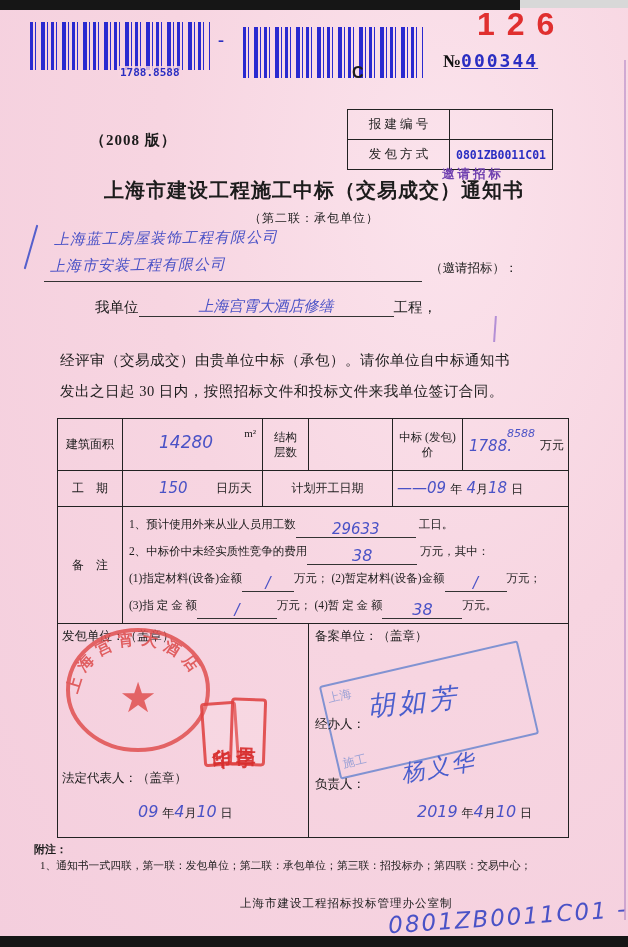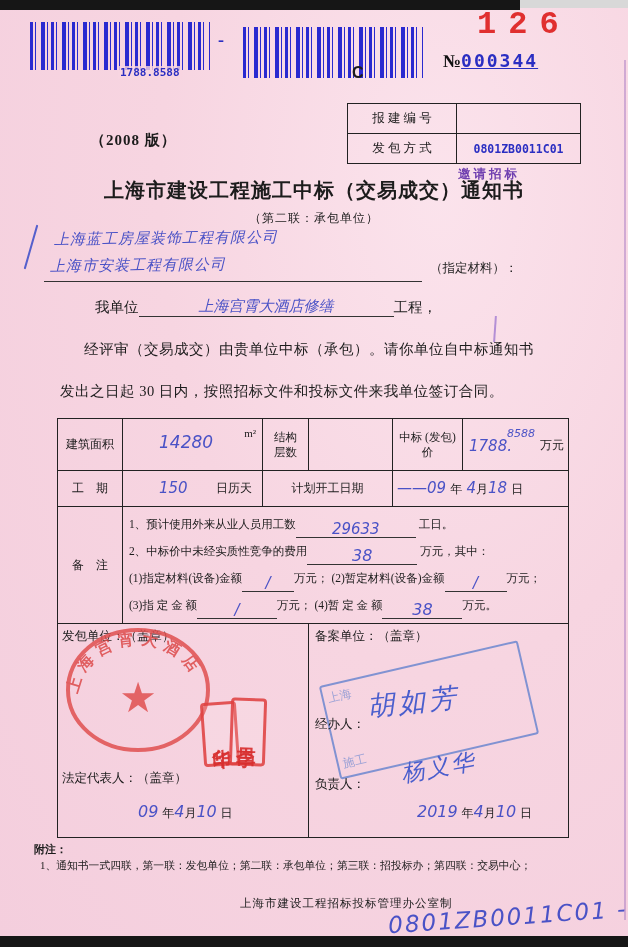--- a/index.html
+++ b/index.html
@@ -9,21 +9,21 @@
   .abs{position:absolute;}
   .sans{font-family:"Liberation Sans",sans-serif;}
   .hw{font-family:"DejaVu Sans",sans-serif;font-style:italic;color:#4a52c6;}
   .blueprint{color:#2a2ec2;}
   .band{background:#161616;}
   .barcode{background:repeating-linear-gradient(90deg,
      #2a2ad0 0px,#2a2ad0 3px,rgba(0,0,0,0) 3px,rgba(0,0,0,0) 5px,
      #2a2ad0 5px,#2a2ad0 6px,rgba(0,0,0,0) 6px,rgba(0,0,0,0) 11px,
      #2a2ad0 11px,#2a2ad0 15px,rgba(0,0,0,0) 15px,rgba(0,0,0,0) 17px,
      #2a2ad0 17px,#2a2ad0 18px,rgba(0,0,0,0) 18px,rgba(0,0,0,0) 21px);}
-  .copy-num{font-family:Liberation Mono, monospace;font-weight:700;font-size:32px;
+  .copy-num{font-family:Liberation Sans, sans-serif;font-weight:700;font-size:32px;
             color:#e02f2f;letter-spacing:12px;}
   .hdr-table{border-collapse:collapse;}
   .hdr-table td{border:1.5px solid #222;height:29px;font-size:12.5px;padding:0 6px;}
   .main-table{border-collapse:collapse;table-layout:fixed;}
   .main-table td{border:1.6px solid #222;font-size:12px;padding:2px 4px;vertical-align:middle;
                  overflow:visible;}
   .cell-center{text-align:center;}
   .ul-span{display:inline-block;border-bottom:1.2px solid #333;text-align:center;
            line-height:14px;vertical-align:bottom;}
   .remark-line{line-height:27px;white-space:nowrap;}
@@ -50,50 +50,50 @@
   <div class="abs blueprint" style="left:118px;top:66px;font-size:11px;font-weight:700;font-family:'DejaVu Sans Mono',monospace;background:rgba(247,213,225,.8);padding:0 2px;">1788.8588</div>
   <div class="abs blueprint" style="left:218px;top:30px;font-size:18px;font-weight:700;">-</div>
   <div class="abs barcode" style="left:243px;top:27px;width:180px;height:51px;"></div>
   <div class="abs sans" style="left:352px;top:64px;font-size:16px;font-weight:700;">C</div>
 
   <div class="abs copy-num" style="left:477px;top:6px;">126</div>
   <div class="abs" style="left:443px;top:50px;font-size:18px;font-weight:700;">
     <span style="color:#111;">№</span><span class="blueprint" style="letter-spacing:2px;font-family:'DejaVu Sans Mono',monospace;text-decoration:underline;">000344</span>
   </div>
 
-  <table class="hdr-table abs" style="left:347px;top:103px;width:234px;">
+  <table class="hdr-table abs" style="left:347px;top:109px;width:206px;">
     <tbody>
         <tr>
       <td style="width:96px;text-align:center;">报 建 编 号</td>
       <td></td>
     </tr>
     <tr>
       <td style="text-align:center;">发 包 方 式</td>
       <td class="blueprint" style="text-align:center;font-weight:700;font-family:'DejaVu Sans Mono',monospace;font-size:11.5px;">0801ZB0011C01</td>
     </tr>
   </tbody>
     </table>
-  <div class="abs" style="left:458px;top:166px;font-size:12.5px;color:#7040b0;letter-spacing:3px;font-weight:700;">邀请招标</div>
+  <div class="abs" style="left:442px;top:166px;font-size:12.5px;color:#7040b0;letter-spacing:3px;font-weight:700;">邀请招标</div>
 
   <div class="abs" style="left:90px;top:131px;font-size:15px;font-weight:700;letter-spacing:1px;">（2008 版）</div>
   <div class="abs sans" style="left:14px;top:177px;width:600px;text-align:center;font-size:20px;font-weight:700;letter-spacing:1px;">上海市建设工程施工中标（交易成交）通知书</div>
   <div class="abs" style="left:14px;top:210px;width:600px;text-align:center;font-size:12px;letter-spacing:1px;">（第二联：承包单位）</div>
 
   <div class="abs" style="left:30px;top:224px;width:2px;height:46px;background:#5560cc;transform:rotate(16deg);border-radius:2px;"></div>
   <div class="abs" style="left:494px;top:316px;width:2px;height:26px;background:rgba(150,110,205,.7);transform:rotate(4deg);"></div>
 
   <div class="abs hw" style="left:54px;top:229px;font-size:15px;letter-spacing:1px;transform:rotate(-.6deg);">上海蓝工房屋装饰工程有限公司</div>
   <div class="abs hw" style="left:50px;top:256px;font-size:15px;letter-spacing:1px;transform:rotate(-.6deg);">上海市安装工程有限公司</div>
   <div class="abs" style="left:44px;top:281px;width:378px;height:0;border-bottom:1.5px solid #333;"></div>
-  <div class="abs" style="left:430px;top:260px;font-size:12.5px;">（指定材料）：</div>
+  <div class="abs" style="left:430px;top:260px;font-size:12.5px;">（邀请招标）：</div>
 
   <div class="abs" style="left:95px;top:296px;font-size:14.5px;white-space:nowrap;">
     <span>我单位</span><span class="ul-span" style="width:255px;line-height:20px;"><span class="hw" style="font-size:15px;">上海宫霄大酒店修缮</span></span><span>工程，</span>
   </div>
-  <div class="abs" style="left:60px;top:340px;font-size:14.5px;letter-spacing:.5px;margin-left:24px;">经评审（交易成交）由贵单位中标（承包）。请你单位自中标通知书</div>
+  <div class="abs" style="left:60px;top:351px;font-size:14.5px;letter-spacing:.5px;">经评审（交易成交）由贵单位中标（承包）。请你单位自中标通知书</div>
   <div class="abs" style="left:60px;top:382px;font-size:14.5px;letter-spacing:.5px;">发出之日起 30 日内，按照招标文件和投标文件来我单位签订合同。</div>
 
   <table class="main-table abs" style="left:57px;top:418px;width:511px;">
     <colgroup>
         <col style="width:65px;">
         <col style="width:140px;">
         <col style="width:46px;">
       <col style="width:84px;">
         <col style="width:70px;">
         <col style="width:106px;">

